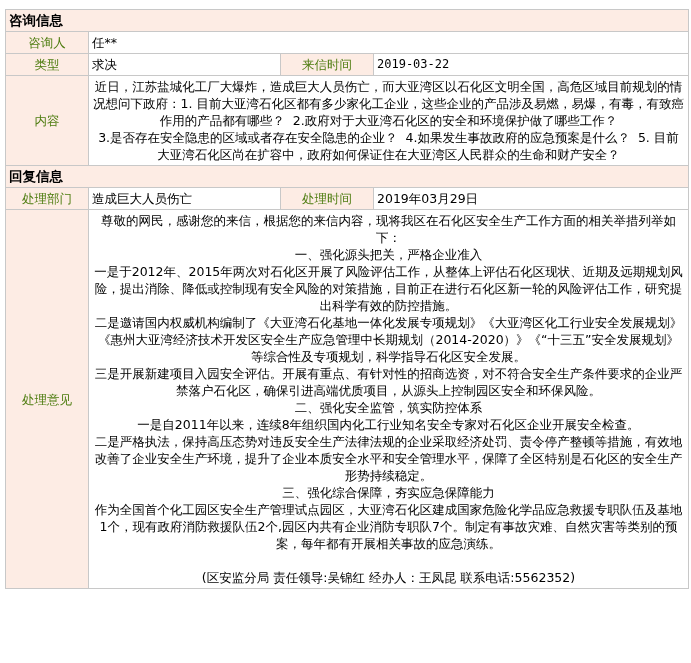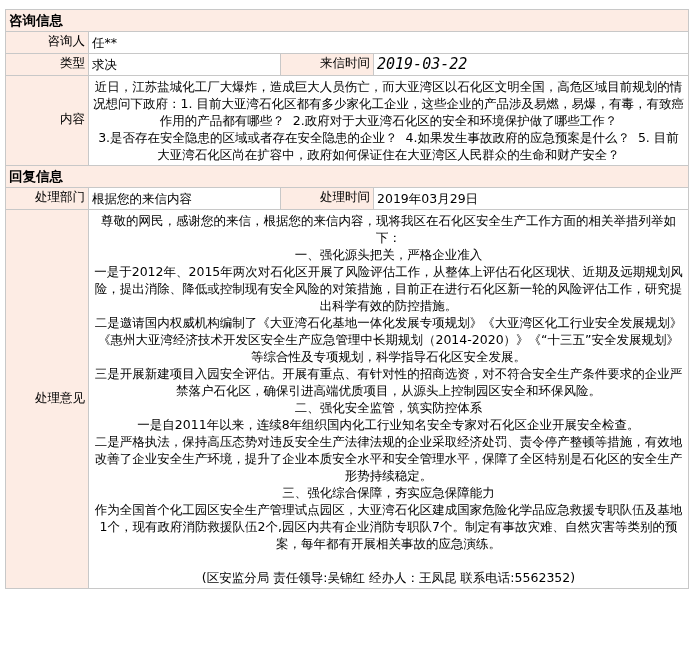--- a/index.html
+++ b/index.html
@@ -1,24 +1,24 @@
 <!DOCTYPE html>
 <html><head>
 <meta charset="utf-8">
 <style>
   html, body { margin: 0; padding: 0; background: #ffffff; }
   body { width: 691px; height: 663px; overflow: hidden; font-family: "DejaVu Sans", "Liberation Sans", sans-serif; font-size: 12.5px; color: #000; }
   .wrap { position: absolute; left: 5px; top: 9px; width: 683px; }
   table.info { border-collapse: collapse; width: 683px; table-layout: fixed; }
   table.info td { border: 1px solid #c8c8c8; padding: 2px 3px; vertical-align: middle; line-height: 17px; }
   td.section { background: #fdece4; font-weight: bold; font-size: 13.5px; padding: 5px 14px; height: 17px; }
-  td.lbl { background: #fdece4; text-align: right; padding-right: 2px; white-space: nowrap; color: #000000; font-family: Liberation Mono, monospace; }
+  td.lbl { background: #fdece4; text-align: center; padding-right: 2px; white-space: nowrap; color: #4d7c0f; }
   td.val { background: #ffffff; }
   .multiline { white-space: pre-wrap; word-break: break-all; text-align: center; }
-  .date { font-family: "DejaVu Sans Mono", "Liberation Mono", monospace; font-size: 15px; font-style: italic; }
+  .date { font-family: "DejaVu Sans Mono", "Liberation Mono", monospace; font-size: 12px; }
 </style>
 </head>
 <body>
 
 <div class="wrap">
   <table class="info">
     <colgroup>
       <col style="width:83px">
       <col style="width:192px">
       <col style="width:93px">
@@ -41,21 +41,21 @@
     <tr>
       <td class="lbl">内容</td>
       <td class="val multiline" colspan="3">近日，江苏盐城化工厂大爆炸，造成巨大人员伤亡，而大亚湾区以石化区文明全国，高危区域目前规划的情况想问下政府：1. 目前大亚湾石化区都有多少家化工企业，这些企业的产品涉及易燃，易爆，有毒，有致癌作用的产品都有哪些？  2.政府对于大亚湾石化区的安全和环境保护做了哪些工作？
 3.是否存在安全隐患的区域或者存在安全隐患的企业？  4.如果发生事故政府的应急预案是什么？  5. 目前大亚湾石化区尚在扩容中，政府如何保证住在大亚湾区人民群众的生命和财产安全？</td>
     </tr>
     <tr>
       <td class="section" colspan="4">回复信息</td>
     </tr>
     <tr>
       <td class="lbl">处理部门</td>
-      <td class="val">根据您的来信内容</td>
+      <td class="val">造成巨大人员伤亡</td>
       <td class="lbl">处理时间</td>
       <td class="val">2019年03月29日</td>
     </tr>
     <tr>
       <td class="lbl">处理意见</td>
       <td class="val multiline" colspan="3">尊敬的网民，感谢您的来信，根据您的来信内容，现将我区在石化区安全生产工作方面的相关举措列举如下：
 一、强化源头把关，严格企业准入
 一是于2012年、2015年两次对石化区开展了风险评估工作，从整体上评估石化区现状、近期及远期规划风险，提出消除、降低或控制现有安全风险的对策措施，目前正在进行石化区新一轮的风险评估工作，研究提出科学有效的防控措施。
 二是邀请国内权威机构编制了《大亚湾石化基地一体化发展专项规划》《大亚湾区化工行业安全发展规划》《惠州大亚湾经济技术开发区安全生产应急管理中长期规划（2014-2020）》《“十三五”安全发展规划》等综合性及专项规划，科学指导石化区安全发展。
 三是开展新建项目入园安全评估。开展有重点、有针对性的招商选资，对不符合安全生产条件要求的企业严禁落户石化区，确保引进高端优质项目，从源头上控制园区安全和环保风险。

